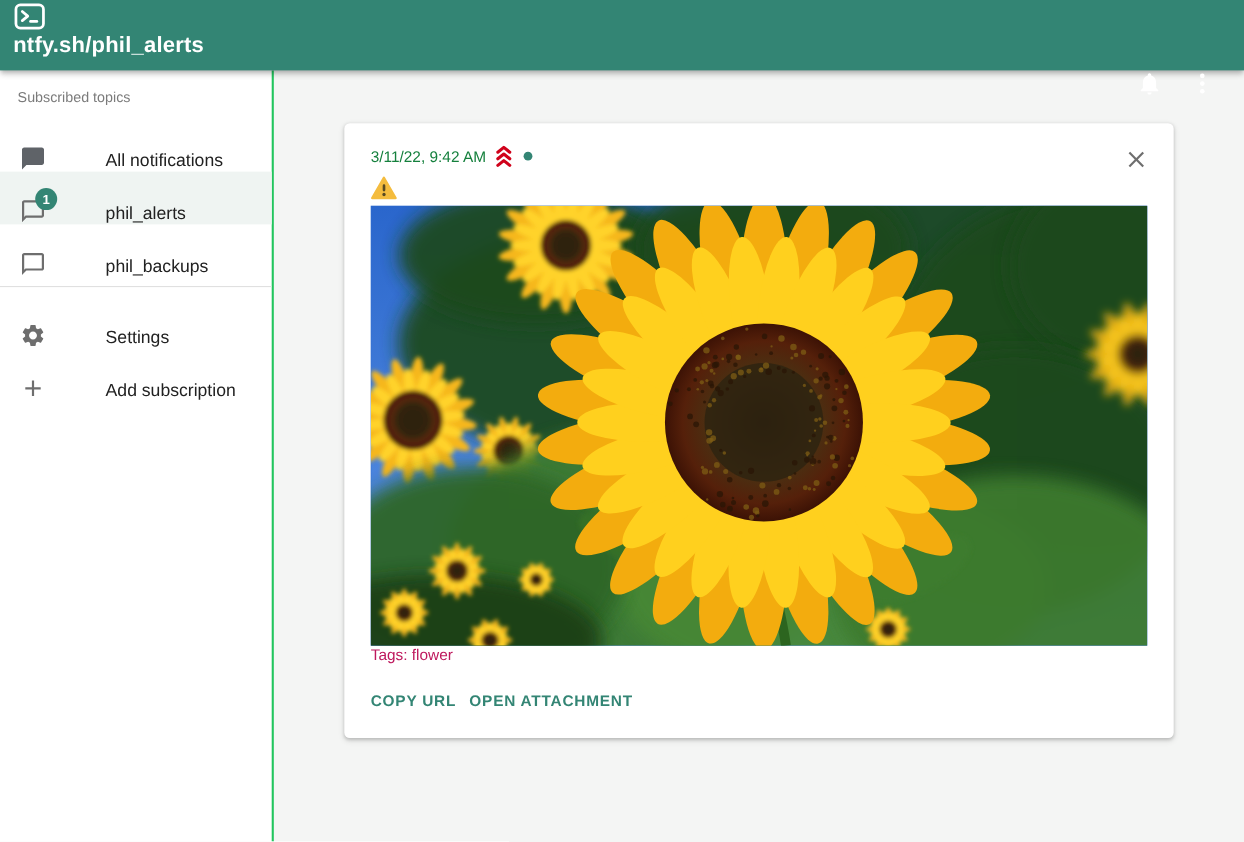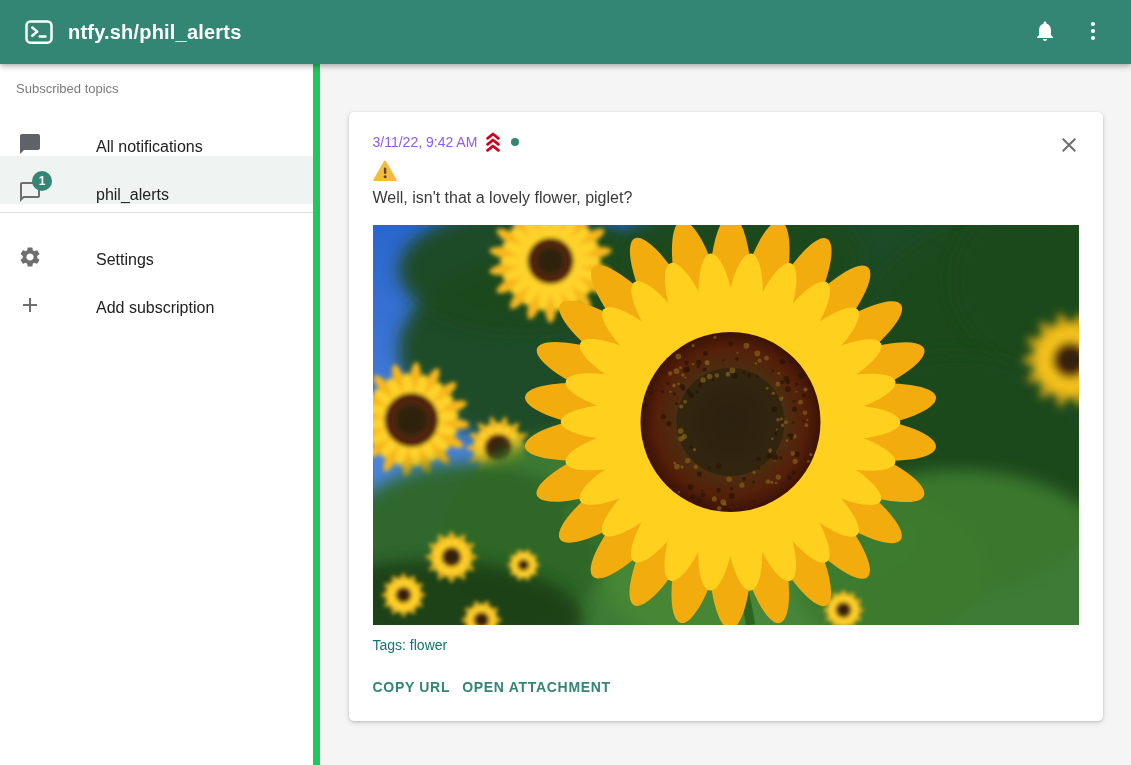--- a/index.html
+++ b/index.html
@@ -6,61 +6,61 @@
     --primary:#338574;
     --ink:#212121;
     --gray:#757575;
     --bar-h:64px;
   }
   *{box-sizing:border-box;}
   html,body{margin:0;padding:0;background:#fff;}
   body{width:1131px;height:765px;overflow:hidden;font-family:"Liberation Sans","DejaVu Sans",sans-serif;}
 
   
-  .appbar{height:var(--bar-h);background:var(--primary);display:flex;align-items:center;
-    padding:0 14px 0 24px;box-shadow:0 2px 4px -1px rgba(0,0,0,.2),0 4px 5px 0 rgba(0,0,0,.14);
-    position:relative;z-index:5;}
+  .appbar{height:var(--bar-h);background:var(--primary);display:flex;align-items:flex-start;
+    padding:0 14px 0 12px;box-shadow:0 2px 4px -1px rgba(0,0,0,.2),0 4px 5px 0 rgba(0,0,0,.14);
+    position:relative;z-index:5;flex-direction:column;}
   .logo{width:30px;height:30px;margin-right:14px;display:inline-flex;}
   .appbar-title{color:#fff;font-size:20px;font-weight:700;letter-spacing:.2px;margin:0;}
   .appbar-actions{margin-left:auto;display:flex;align-items:center;}
   .iconbtn{width:48px;height:48px;border:none;background:transparent;display:inline-flex;
     align-items:center;justify-content:center;cursor:pointer;border-radius:50%;padding:0;}
 
   
   .content-row{display:flex;height:calc(765px - var(--bar-h));}
-  .sidebar{width:320px;background:#fff;border-right:7px solid #22c55e;padding-top:16px;flex:none;}
+  .sidebar{width:249px;background:#fff;border-right:2px solid #22c55e;padding-top:16px;flex:none;}
   .main{flex:1;background:#f4f5f4;overflow:hidden;}
 
   
   .section-label{font-size:13px;color:#7b7b7b;padding:0 16px 10px 16px;line-height:18px;}
   .nav-item{height:48px;display:flex;align-items:flex-end;padding:0 16px 0 18px;cursor:pointer;gap:42px;}
   .nav-item.selected{background:#eff4f2;}
   .nav-icon{width:24px;height:24px;display:inline-flex;position:relative;flex:none;}
   .nav-label{margin-left:12px;font-size:16px;color:var(--ink);}
   .badge{position:absolute;top:-9px;right:-10px;min-width:20px;height:20px;border-radius:10px;
     background:var(--primary);color:#fff;font-size:12px;font-weight:700;display:flex;
     align-items:center;justify-content:center;padding:0 4px;}
   .trailing-icon{margin-left:auto;margin-right:26px;width:24px;height:24px;display:inline-flex;}
   .divider{border:none;border-top:1px solid #e0e0e0;margin:8px 0;}
 
   
   .card{width:754px;margin:48px auto 0;background:#fff;border-radius:5px;position:relative;
     box-shadow:0 1px 3px rgba(0,0,0,.16),0 2px 6px rgba(0,0,0,.1);padding:20px 24px 26px;}
   .close-btn{position:absolute;top:20px;right:20px;width:28px;height:28px;border:none;
     background:transparent;cursor:pointer;padding:0;display:flex;align-items:center;justify-content:center;}
-  .meta-line{display:flex;align-items:center;font-size:14px;color:#8b5cf6;height:20px;}
+  .meta-line{display:flex;align-items:center;font-size:14px;color:#15803d;height:20px;}
   .prio-icon{width:20px;height:20px;margin-left:6px;display:inline-flex;}
   .unread-dot{width:8px;height:8px;border-radius:50%;background:var(--primary);margin-left:8px;}
   .card-title{display:flex;align-items:center;font-size:22px;font-weight:400;color:#1f1f1f;
     margin:7px 0 4px;line-height:30px;}
   .warn-icon{width:24px;height:24px;margin-right:10px;display:inline-flex;flex:none;}
   .card-body{font-size:16px;color:#3a3a3a;margin:0 0 16px;line-height:22px;}
   .photo-wrap{width:706px;height:400px;overflow:hidden;cursor:pointer;background:#2e6ed2;}
   .photo-wrap svg{display:block;}
-  .tags{font-size:14px;color:#0f766e;margin-top:12px;}
+  .tags{font-size:14px;color:#be185d;margin-top:0;}
   .card-actions{margin-top:26px;display:flex;gap:12px;}
   .text-btn{background:none;border:none;padding:0;color:var(--primary);font-size:14px;
     font-weight:700;letter-spacing:.7px;cursor:pointer;font-family:inherit;}
 </style>
 </head>
 <body>
 
 <div class="app">
 
   <header class="appbar">
@@ -109,20 +109,28 @@
       <div class="nav-item selected">
         <span class="nav-icon">
           <svg viewBox="0 0 24 24" width="24" height="24" fill="#6e6e6e">
             <path d="M20 2H4c-1.1 0-1.99.9-1.99 2L2 22l4-4h14c1.1 0 2-.9 2-2V4c0-1.1-.9-2-2-2zm0 14H5.17L4 17.17V4h16v12z"></path>
           </svg>
           <span class="badge">1</span>
         </span>
         <span class="nav-label">phil_alerts</span>
       </div>
 
+      <div class="nav-item">
+        <span class="nav-icon">
+          <svg viewBox="0 0 24 24" width="24" height="24" fill="#6e6e6e">
+            <path d="M20 2H4c-1.1 0-1.99.9-1.99 2L2 22l4-4h14c1.1 0 2-.9 2-2V4c0-1.1-.9-2-2-2zm0 14H5.17L4 17.17V4h16v12z"></path>
+          </svg>
+        </span>
+        <span class="nav-label">phil_backups</span>
+      </div>
 
 
       <hr class="divider">
 
       <div class="nav-item">
         <span class="nav-icon">
           <svg viewBox="0 0 24 24" width="24" height="24" fill="#6e6e6e">
             <path d="M19.14 12.94c.04-.3.06-.61.06-.94 0-.32-.02-.64-.07-.94l2.03-1.58c.18-.14.23-.41.12-.61l-1.92-3.32c-.12-.22-.37-.29-.59-.22l-2.39.96c-.5-.38-1.03-.7-1.62-.94l-.36-2.54c-.04-.24-.24-.41-.48-.41h-3.84c-.24 0-.43.17-.47.41l-.36 2.54c-.59.24-1.13.57-1.62.94l-2.39-.96c-.22-.08-.47 0-.59.22L2.74 8.87c-.12.21-.08.47.12.61l2.03 1.58c-.05.3-.09.63-.09.94s.02.64.07.94l-2.03 1.58c-.18.14-.23.41-.12.61l1.92 3.32c.12.22.37.29.59.22l2.39-.96c.5.38 1.03.7 1.62.94l.36 2.54c.05.24.24.41.48.41h3.84c.24 0 .44-.17.47-.41l.36-2.54c.59-.24 1.13-.56 1.62-.94l2.39.96c.22.08.47 0 .59-.22l1.92-3.32c.12-.22.07-.47-.12-.61l-2.01-1.58zM12 15.6c-1.98 0-3.6-1.62-3.6-3.6s1.62-3.6 3.6-3.6 3.6 1.62 3.6 3.6-1.62 3.6-3.6 3.6z"></path>
           </svg>
         </span>
@@ -165,21 +173,20 @@
         <h2 class="card-title">
           <span class="warn-icon">
             <svg viewBox="0 0 24 24" width="24" height="24">
               <path d="M12 2.6L22.6 21H1.4z" fill="#f4bc3e" stroke="#f4bc3e" stroke-width="2.2" stroke-linejoin="round"></path>
               <rect x="10.9" y="8.6" width="2.4" height="6.4" rx="1.2" fill="#584a22"></rect>
               <circle cx="12.1" cy="17.8" r="1.5" fill="#584a22"></circle>
             </svg>
           </span>
         </h2>
 
-        <p class="card-body">Well, isn't that a lovely flower, piglet?</p>
 
         <div class="photo-wrap" role="img" aria-label="Photo of a sunflower field with a large sunflower in the foreground">
           <svg id="photo" width="706" height="400" viewBox="0 0 705 400">
               <defs>
                 <linearGradient id="sky" x1="0" y1="0" x2="0" y2="1">
                   <stop offset="0%" stop-color="#2a66cc"></stop>
                   <stop offset="100%" stop-color="#5f97e6"></stop>
                 </linearGradient>
                 <radialGradient id="diskgrad">
                   <stop offset="0%" stop-color="#241708"></stop>

